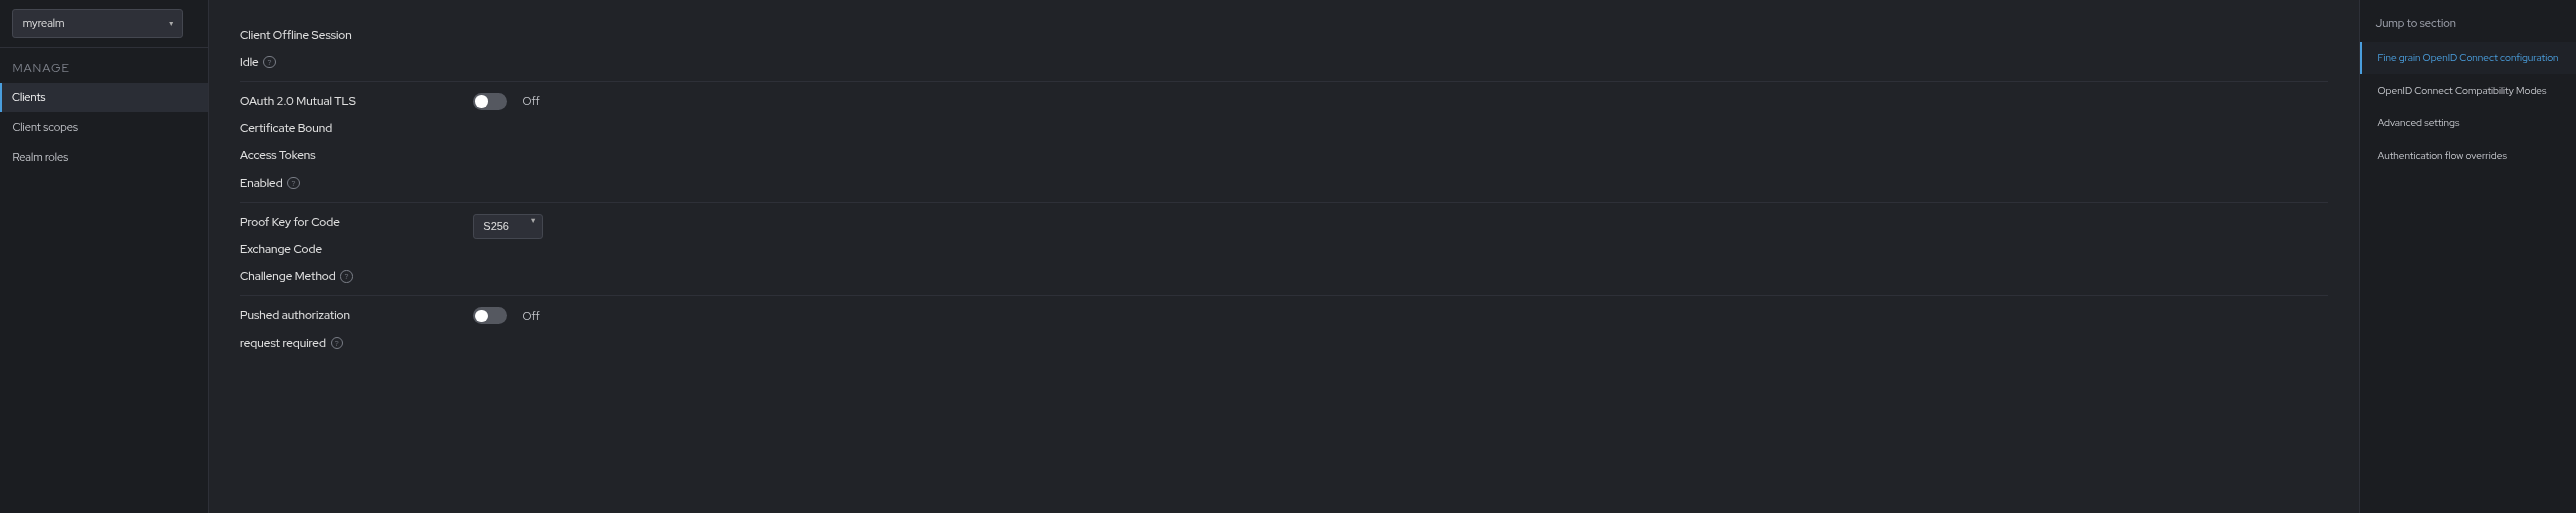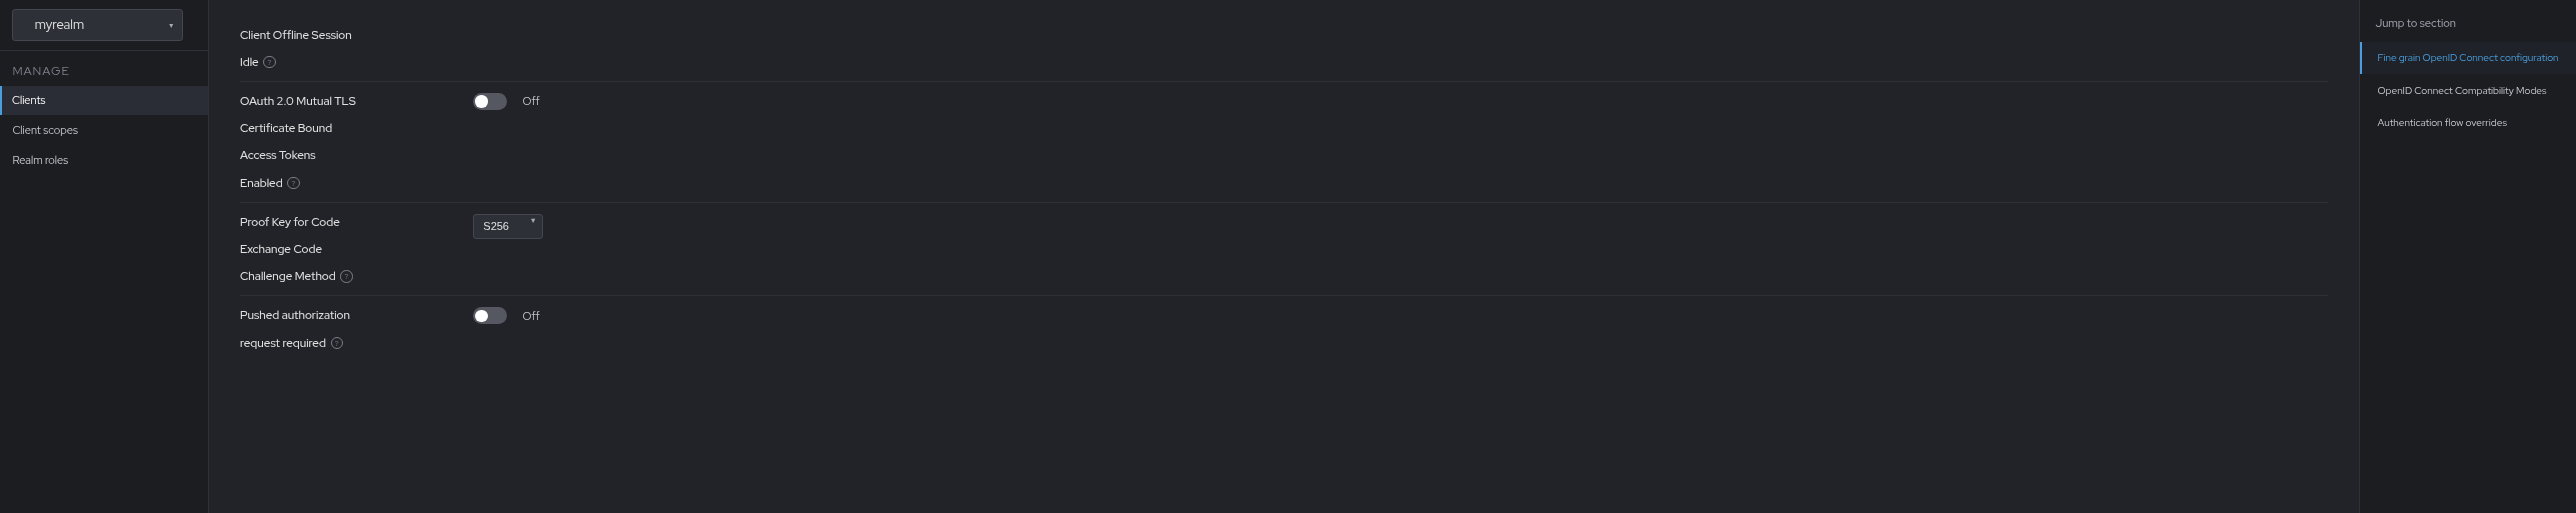--- a/index.html
+++ b/index.html
@@ -42,22 +42,21 @@
       color: #e0e0e0;
       padding: 6.2px 9.3px;
       display: flex;
       align-items: center;
       justify-content: space-between;
       cursor: pointer;
       width: 171px;
     }
 
     .realm-dropdown-text {
-      font-size: 13px;
-      margin-left: 12px;
+      font-size: 11px;
     }
 
     .realm-dropdown-arrow {
       font-size: 7.8px;
       color: #aaa;
       margin-left: 6.2px;
     }
 
     .sidebar-section-label {
       font-size: 12px;
@@ -365,16 +364,19 @@
 
 <div class="jump-panel">
   <div class="jump-panel-title">Jump to section</div>
   <div class="jump-item active">
     <span>Fine grain OpenID Connect configuration</span>
   </div>
   <div class="jump-item">
     <span>OpenID Connect Compatibility Modes</span>
   </div>
   <div class="jump-item">
+    <span>Advanced settings</span>
+  </div>
+  <div class="jump-item">
     <span>Authentication flow overrides</span>
   </div>
 </div>
 
 
 </body></html>

